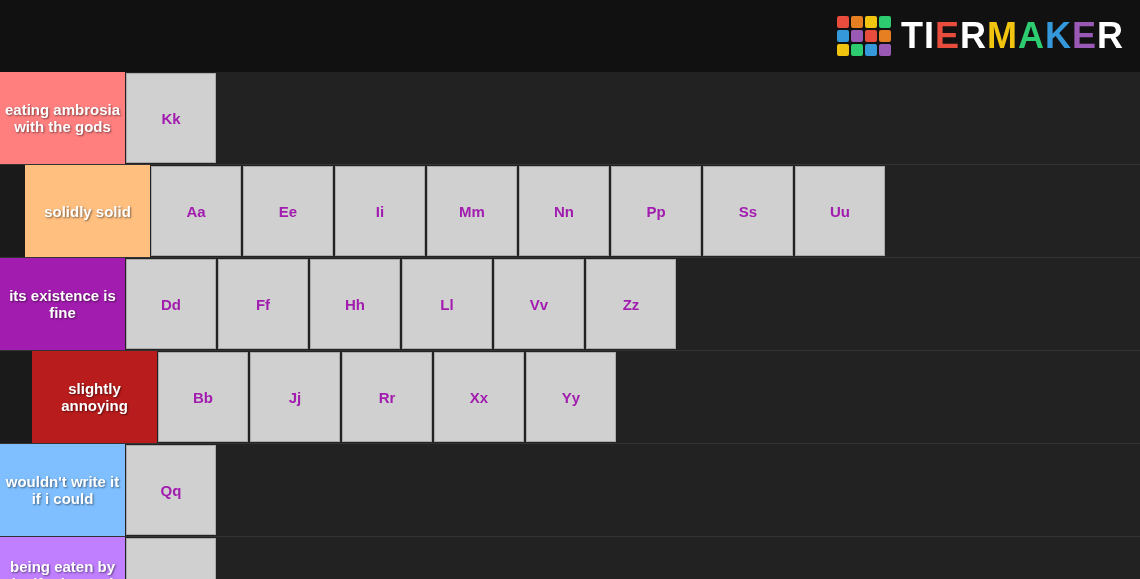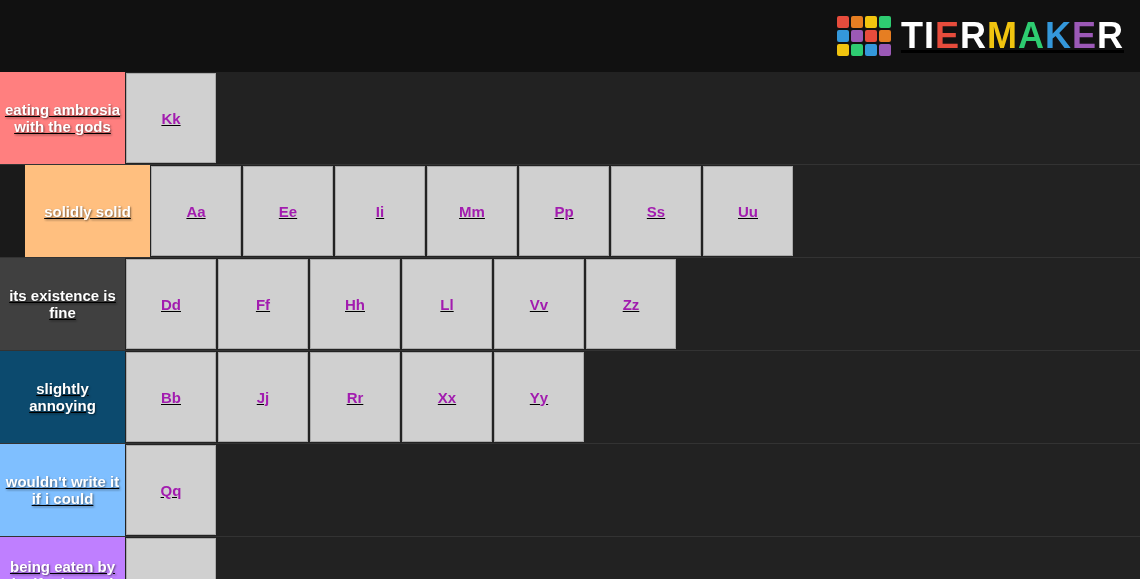--- a/index.html
+++ b/index.html
@@ -9,21 +9,20 @@
       width: 1140px;
       height: 579px;
       overflow: hidden;
     }
     .tiermaker-container {
       display: flex;
       flex-direction: column;
       width: 1140px;
       height: 579px;
       position: relative;
-      text-decoration: underline;
     }
     .header {
       background: #111;
       display: flex;
       justify-content: flex-end;
       align-items: center;
       padding: 8px 16px;
       height: 72px;
       flex-shrink: 0;
     }
@@ -135,40 +134,41 @@
           <div class="tier-empty"></div>
         </div>
       </div>
       <div class="tier-row">
         <div class="tier-label" style="background: rgb(255, 191, 127); margin-left: 25px;">solidly solid</div>
         <div class="tier-items">
           <div class="tier-item">Aa</div>
           <div class="tier-item">Ee</div>
           <div class="tier-item">Ii</div>
           <div class="tier-item">Mm</div>
+          <div class="tier-item">Nn</div>
           <div class="tier-item">Pp</div>
           <div class="tier-item">Ss</div>
           <div class="tier-item">Uu</div>
           <div class="tier-empty"></div>
         </div>
       </div>
       <div class="tier-row">
-        <div class="tier-label" style="background: #404040;">its existence is fine</div>
+        <div class="tier-label" style="background: #a21caf;">its existence is fine</div>
         <div class="tier-items">
           <div class="tier-item">Dd</div>
           <div class="tier-item">Ff</div>
           <div class="tier-item">Hh</div>
           <div class="tier-item">Ll</div>
           <div class="tier-item">Vv</div>
           <div class="tier-item">Zz</div>
           <div class="tier-empty"></div>
         </div>
       </div>
       <div class="tier-row">
-        <div class="tier-label" style="background: #0c4a6e;">slightly annoying</div>
+        <div class="tier-label" style="background: #b91c1c; margin-left: 32px;">slightly annoying</div>
         <div class="tier-items">
           <div class="tier-item">Bb</div>
           <div class="tier-item">Jj</div>
           <div class="tier-item">Rr</div>
           <div class="tier-item">Xx</div>
           <div class="tier-item">Yy</div>
           <div class="tier-empty"></div>
         </div>
       </div>
       <div class="tier-row">

